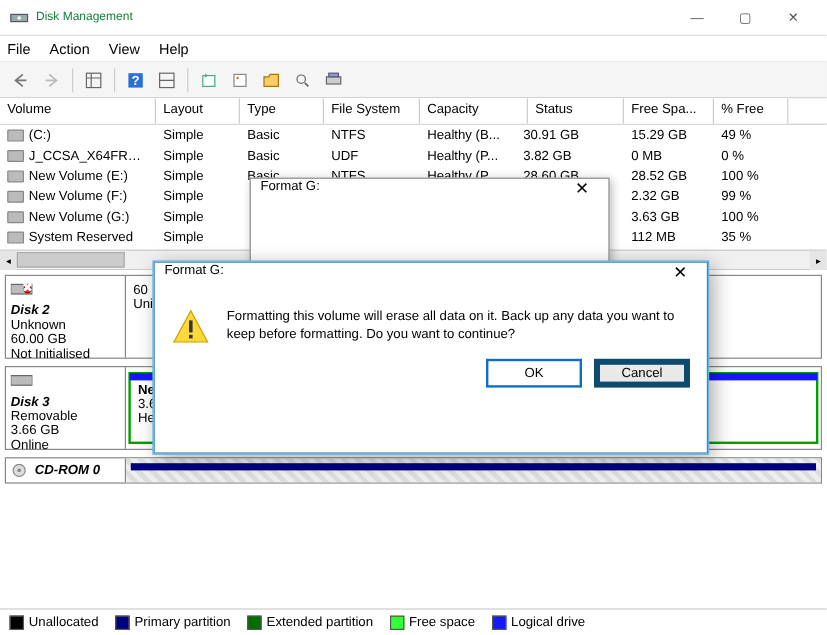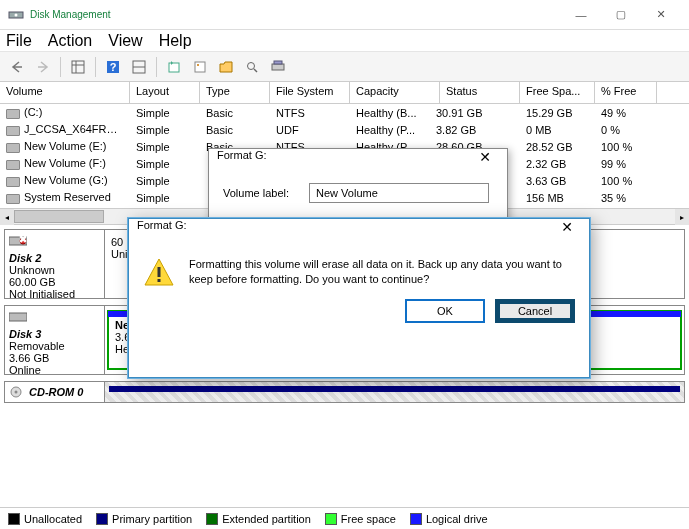--- a/index.html
+++ b/index.html
@@ -3,21 +3,21 @@
 <meta charset="utf-8">
 <style>
 * { box-sizing: border-box; font-family: "Segoe UI", Tahoma, sans-serif; font-size: 11px; }
 body { margin: 0; background: #fff; width: 689px; height: 529px; overflow: hidden; position: relative; }
 .titlebar { height: 30px; background: #fff; display: flex; align-items: center; padding: 0 8px; border-bottom: 1px solid #ddd; }
 .titlebar .icon { width: 16px; height: 16px; margin-right: 6px; }
 .titlebar .title { flex: 1; font-size: 10px; color: #15803d; }
 .winbtns { display: flex; }
 .winbtn { width: 40px; height: 28px; display: flex; align-items: center; justify-content: center; color: #555; }
 .menubar { height: 22px; display: flex; align-items: center; padding: 0 6px; gap: 16px; border-bottom: 1px solid #e5e5e5; }
-.menubar span { font-size: 16px; }
+.menubar span { font-size: 12px; }
 .toolbar { height: 30px; display: flex; align-items: center; padding: 0 6px; gap: 4px; border-bottom: 1px solid #ccc; background: #f5f5f5; }
 .tbtn { width: 22px; height: 22px; display: flex; align-items: center; justify-content: center; border: 1px solid transparent; }
 .tsep { width: 1px; height: 20px; background: #ccc; margin: 0 2px; }
 .grid-header { height: 22px; display: flex; background: #fff; border-bottom: 1px solid #ccc; }
 .gh { border-right: 1px solid #ccc; padding: 3px 6px; background: #fff; overflow: hidden; white-space: nowrap; }
 .c0{width:130px}.c1{width:70px}.c2{width:70px}.c3{width:80px}.c4{width:80px}.c5{width:90px}.c6{width:75px}.c7{width:62px}
 .grid-body { }
 .grow { height: 17px; display: flex; align-items: center; }
 .gcell { padding: 0 6px; overflow: hidden; white-space: nowrap; text-overflow: ellipsis; }
 .volico { width: 14px; height: 10px; background: #bbb; border: 1px solid #888; margin-right: 4px; display: inline-block; vertical-align: middle; border-radius: 1px; }
@@ -199,21 +199,21 @@
       <div class="gcell c6">3.63 GB</div>
       <div class="gcell c7">100 %</div>
     </div>
     <div class="grow">
       <div class="gcell c0"><span class="volico"></span>System Reserved</div>
       <div class="gcell c1">Simple</div>
       <div class="gcell c2"></div>
       <div class="gcell c3"></div>
       <div class="gcell c4"></div>
       <div class="gcell c5"></div>
-      <div class="gcell c6">156 MB</div>
+      <div class="gcell c6">112 MB</div>
       <div class="gcell c7">35 %</div>
     </div>
   </div>
 
 <div class="scroll-h">
   <div class="arr">◂</div>
   <div class="thumb"></div>
   <div class="arr r">▸</div>
 </div>
 
@@ -299,24 +299,20 @@
       <div class="sw" style="background:#1818ff"></div>
       <span>Logical drive</span>
     </div>
 </div>
 
 <div class="dialog dlg-fmt">
   <div class="dlg-title">
     <span>Format G:</span>
     <span class="dlg-close">✕</span>
   </div>
-  <div class="field">
-    <span>Volume label:</span>
-    <input class="txtinput" value="New Volume" style="">
-  </div>
 </div>
 
 <div class="dialog dlg-confirm">
   <div class="dlg-title">
     <span>Format G:</span>
     <span class="dlg-close">✕</span>
   </div>
   <div class="dlg-body">
     <div class="warnico">
       <svg viewBox="0 0 32 32">

